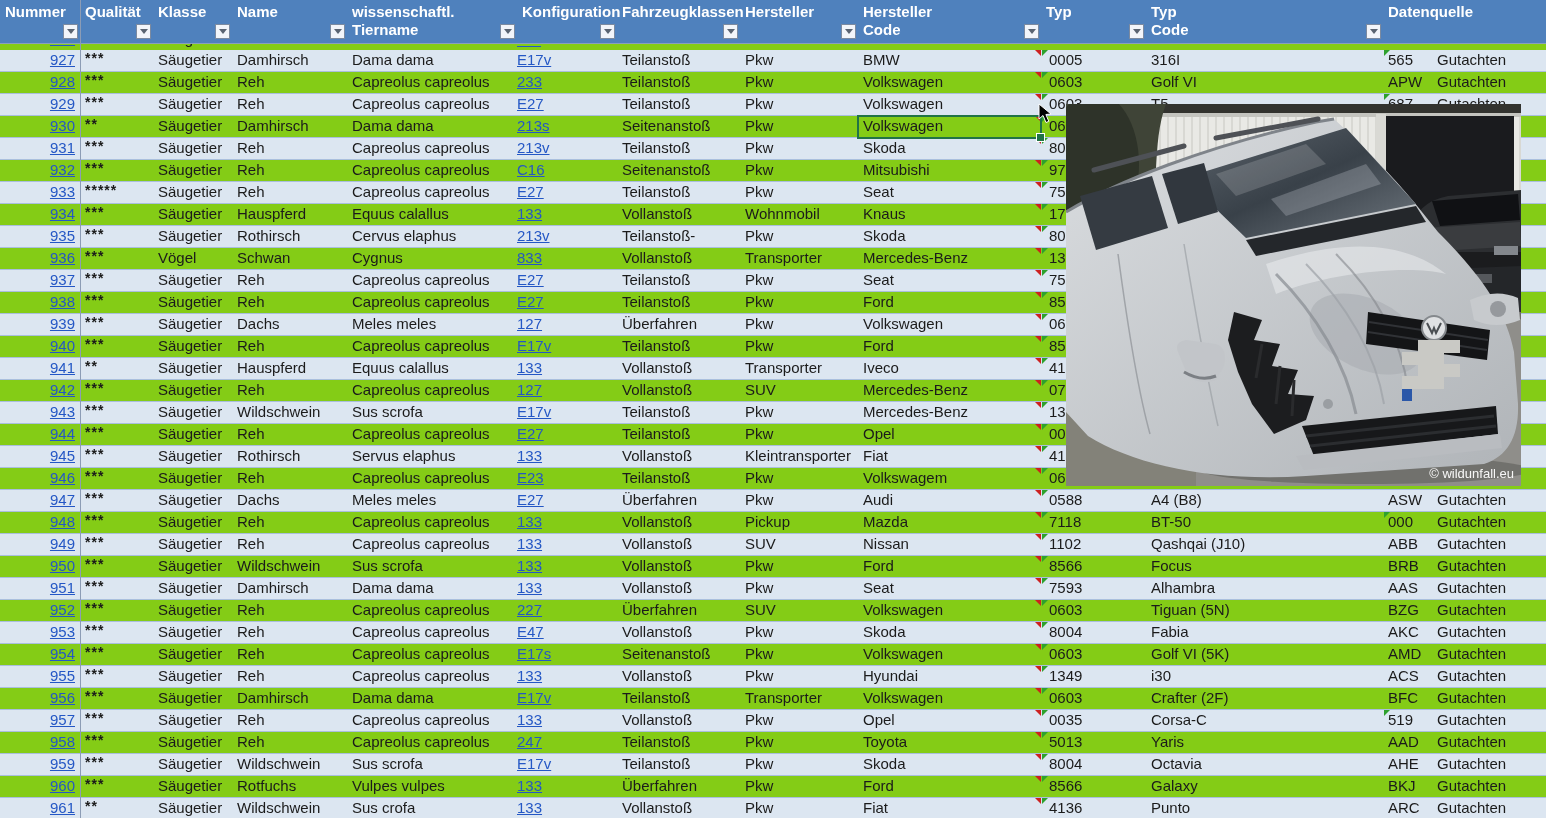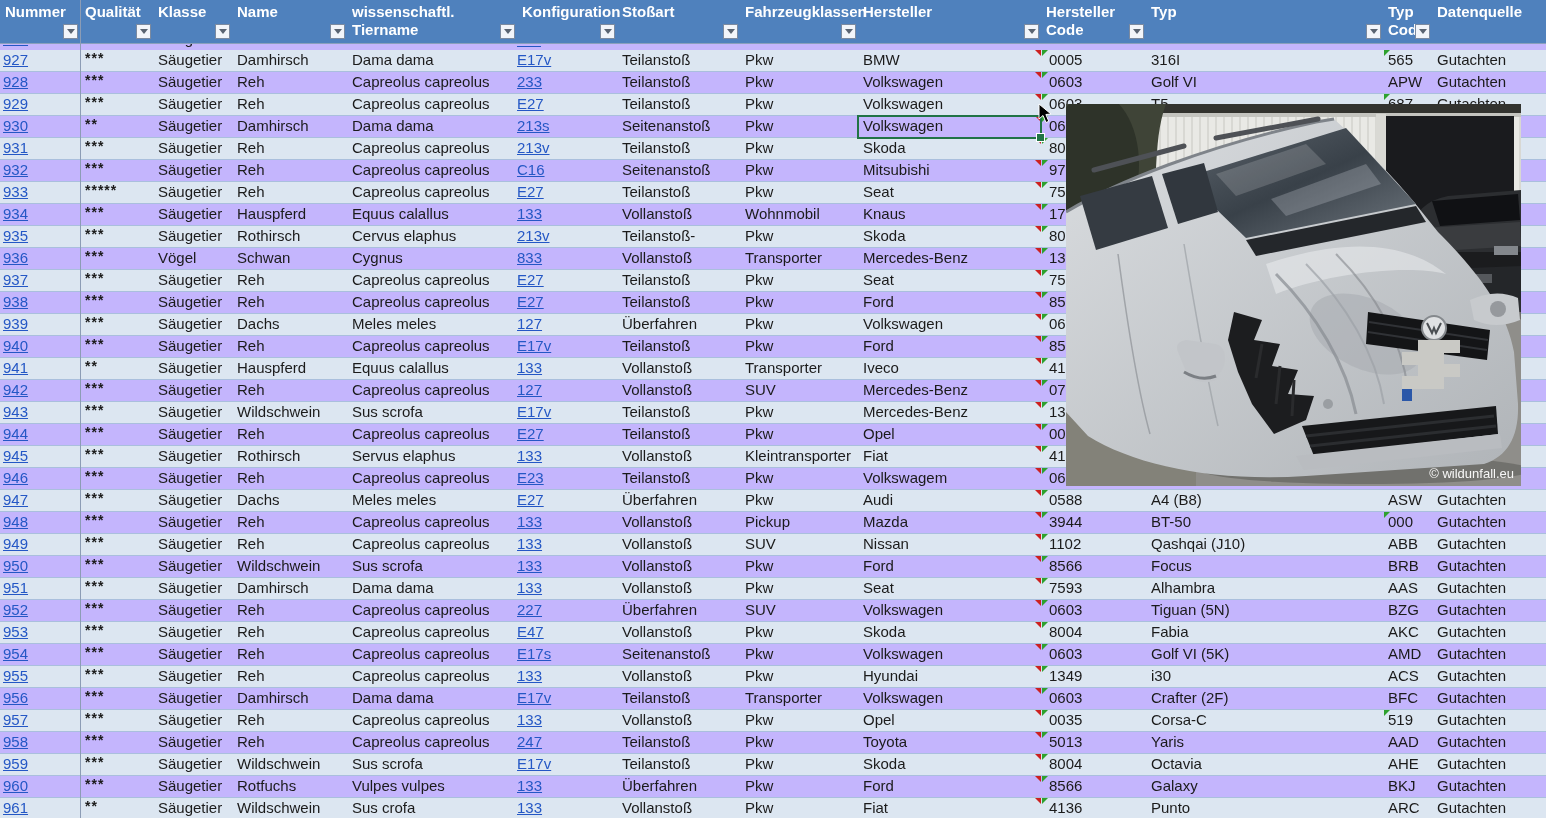--- a/index.html
+++ b/index.html
@@ -11,28 +11,28 @@
         border-bottom:1px solid #8aa0bd;display:grid;z-index:2;
         grid-template-columns:80px 73px 79px 115px 170px 100px 123px 118px 183px 105px 237px 49px 114px}
   .hcell{position:relative;color:#ffffff;font-weight:bold;font-size:15px;padding:3px 0 0 5px;overflow:visible;white-space:nowrap}
   .hl1,.hl2{line-height:18px}
   .hl2{margin-top:0}
   .fbtn{position:absolute;right:2px;bottom:4px;width:15px;height:15px;background:#f2f5fa;
         border:1px solid #7b8aa0;display:flex;align-items:center;justify-content:center;box-sizing:border-box;cursor:pointer}
   .farr{width:0;height:0;border-left:4px solid transparent;border-right:4px solid transparent;border-top:5px solid #5a6472}
   
   #tbody{position:absolute;top:44px;left:0;width:1546px;z-index:1}
-  .row{display:grid;height:21px;border-bottom:1px solid #aabfdd;background:#c4b5fd;
+  .row{display:grid;height:21px;border-bottom:1px solid #aabfdd;background:#84cc16;
        grid-template-columns:80px 73px 79px 115px 170px 100px 123px 118px 183px 105px 237px 49px 114px}
   .row.blue{background:#dce6f1}
   .prow{height:6px;overflow:hidden;position:relative}
   .prow .row{position:absolute;bottom:0;left:0;width:1546px;border-bottom:none}
   .cell{position:relative;height:21px;line-height:20px;padding-left:5px;font-size:15px;
         color:#1b1b1b;white-space:nowrap;overflow:visible;cursor:cell}
-  .c-nummer{padding-right:5px;padding-left:3px}
+  .c-nummer{text-align:right;padding-right:5px;padding-left:3px}
   .c-qualitaet{font-size:14px;letter-spacing:1px;font-weight:600;line-height:16px}
   .c-tiername{}
   .c-konfiguration{text-align:left;padding-left:0}
   .c-hersteller_code{padding-left:8px}
   .lnk{color:#2457c5;text-decoration:underline;cursor:pointer}
   .stub{display:inline-block;width:24px;height:17px;border-bottom:1px solid #2457c5}
   .cmark{position:absolute;right:0;top:0;width:0;height:0;
          border-left:6px solid transparent;border-top:6px solid #cc2020}
   .emark{position:absolute;left:1px;top:0;width:0;height:0;
          border-right:6px solid transparent;border-top:6px solid #2ea12e}
@@ -79,26 +79,20 @@
           <span class="farr"></span>
         </div>
       </div>
       <div class="hcell">
         <div class="hl1">Konfiguration</div>
         <div class="fbtn">
           <span class="farr"></span>
         </div>
       </div>
       <div class="hcell">
-        <div class="hl1">Stoßart</div>
-        <div class="fbtn">
-          <span class="farr"></span>
-        </div>
-      </div>
-      <div class="hcell">
         <div class="hl1">Fahrzeugklassen</div>
         <div class="fbtn">
           <span class="farr"></span>
         </div>
       </div>
       <div class="hcell">
         <div class="hl1">Hersteller</div>
         <div class="fbtn">
           <span class="farr"></span>
         </div>
@@ -463,21 +457,21 @@
       <div class="row white">
         <div class="cell c-nummer"><a class="lnk">948</a></div>
         <div class="cell c-qualitaet">***</div>
         <div class="cell c-klasse">Säugetier</div>
         <div class="cell c-name">Reh</div>
         <div class="cell c-tiername">Capreolus capreolus</div>
         <div class="cell c-konfiguration"><a class="lnk">133</a></div>
         <div class="cell c-stossart">Vollanstoß</div>
         <div class="cell c-fahrzeugklassen">Pickup</div>
         <div class="cell c-hersteller">Mazda<span class="cmark"></span></div>
-        <div class="cell c-hersteller_code"><span class="emark"></span><span>3944</span></div>
+        <div class="cell c-hersteller_code"><span class="emark"></span><span>7118</span></div>
         <div class="cell c-typ">BT-50</div>
         <div class="cell c-typ_code"><span class="emark"></span><span>000</span></div>
         <div class="cell c-datenquelle">Gutachten</div>
       </div>
       <div class="row blue">
         <div class="cell c-nummer"><a class="lnk">949</a></div>
         <div class="cell c-qualitaet">***</div>
         <div class="cell c-klasse">Säugetier</div>
         <div class="cell c-name">Reh</div>
         <div class="cell c-tiername">Capreolus capreolus</div>

